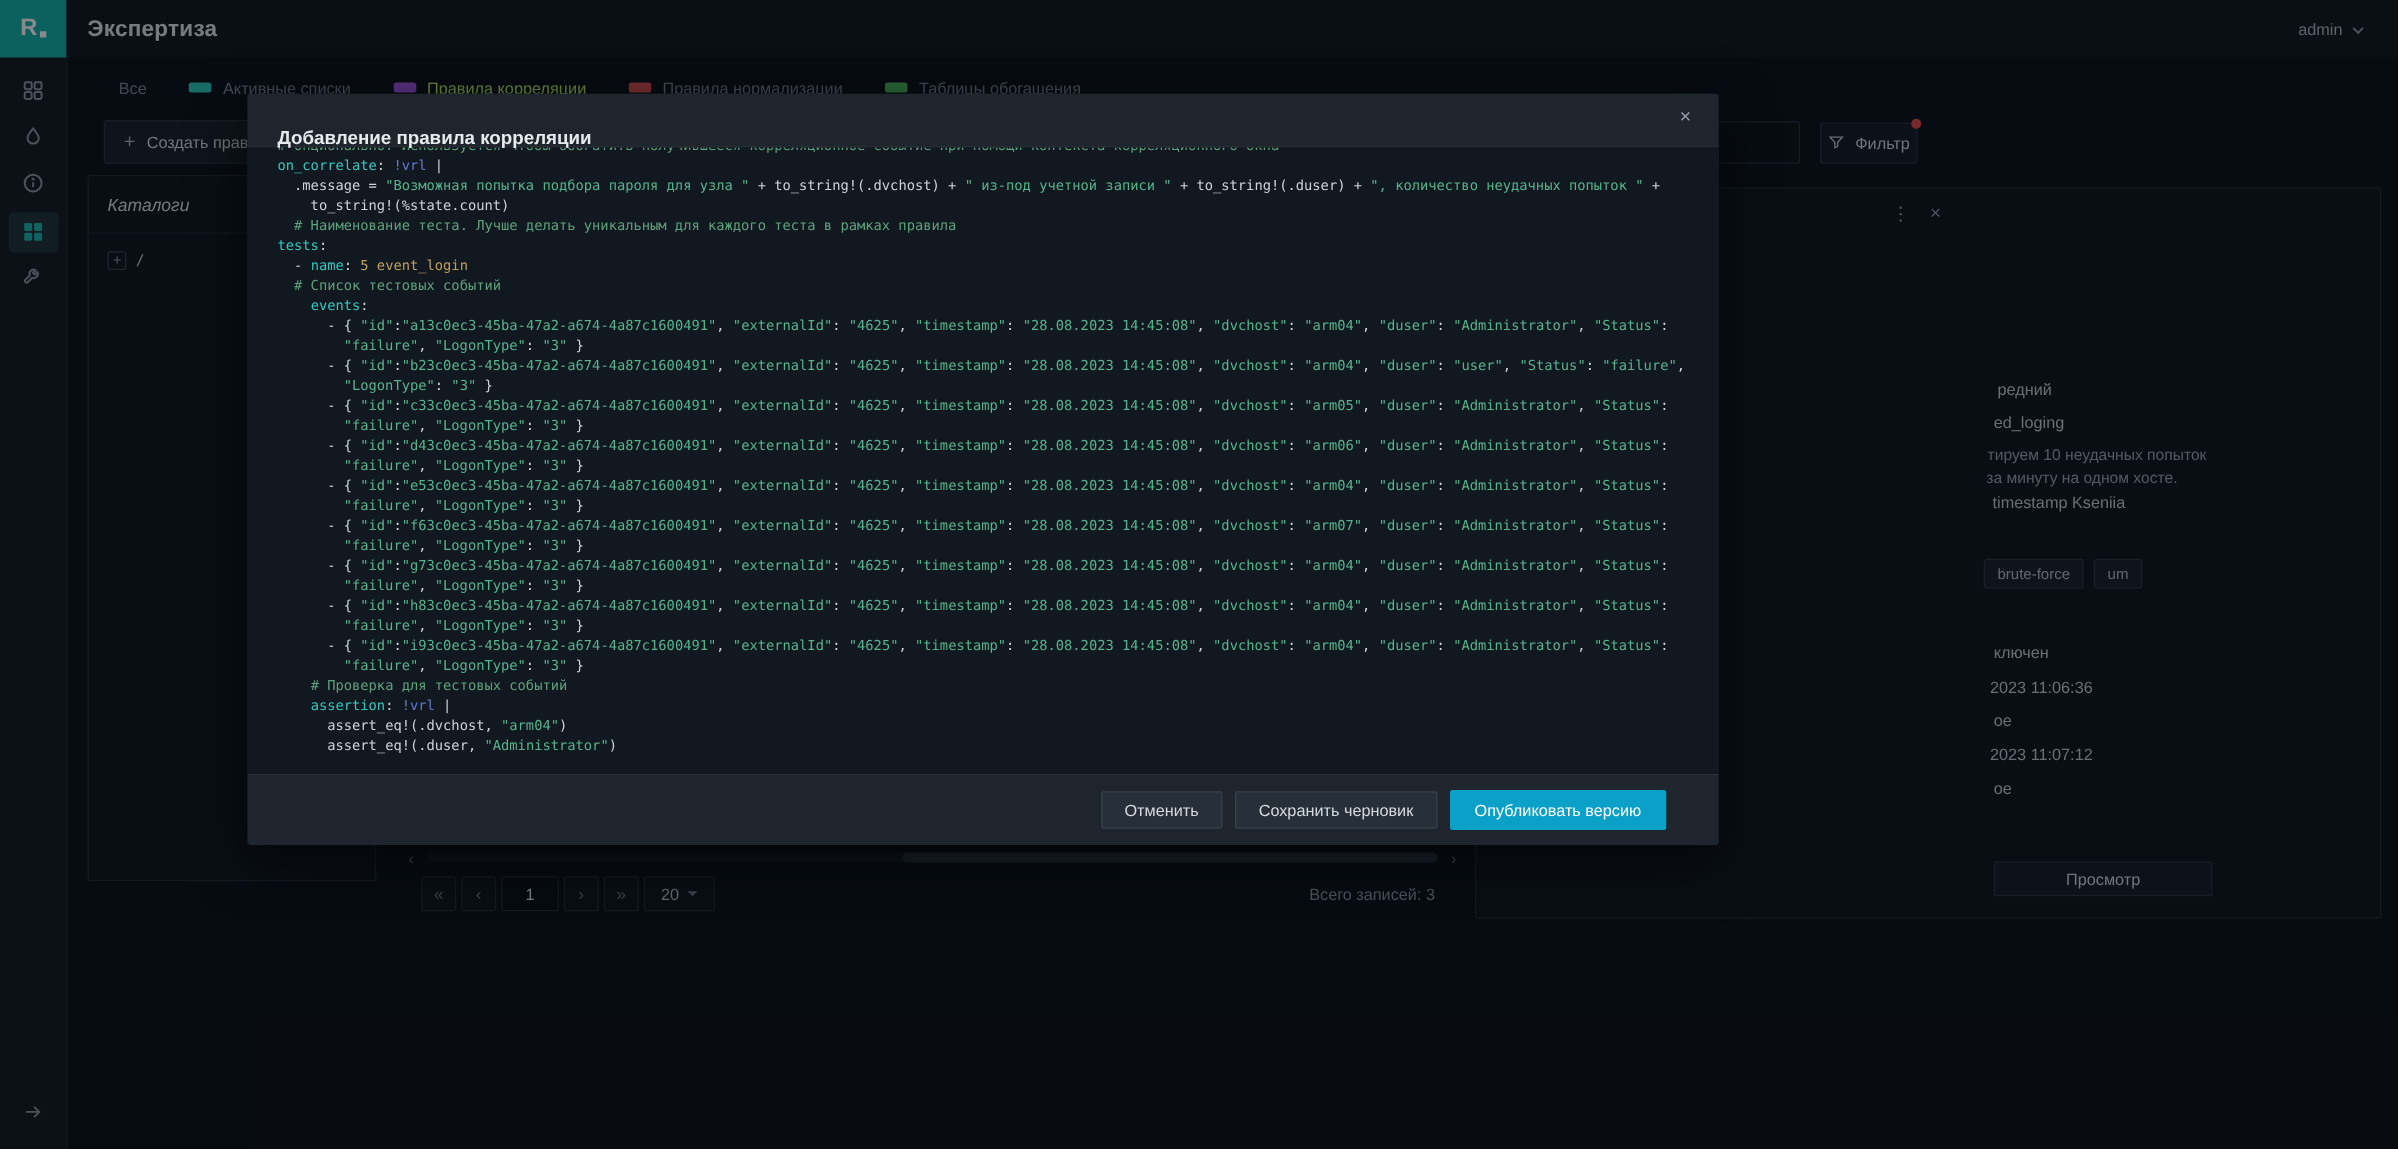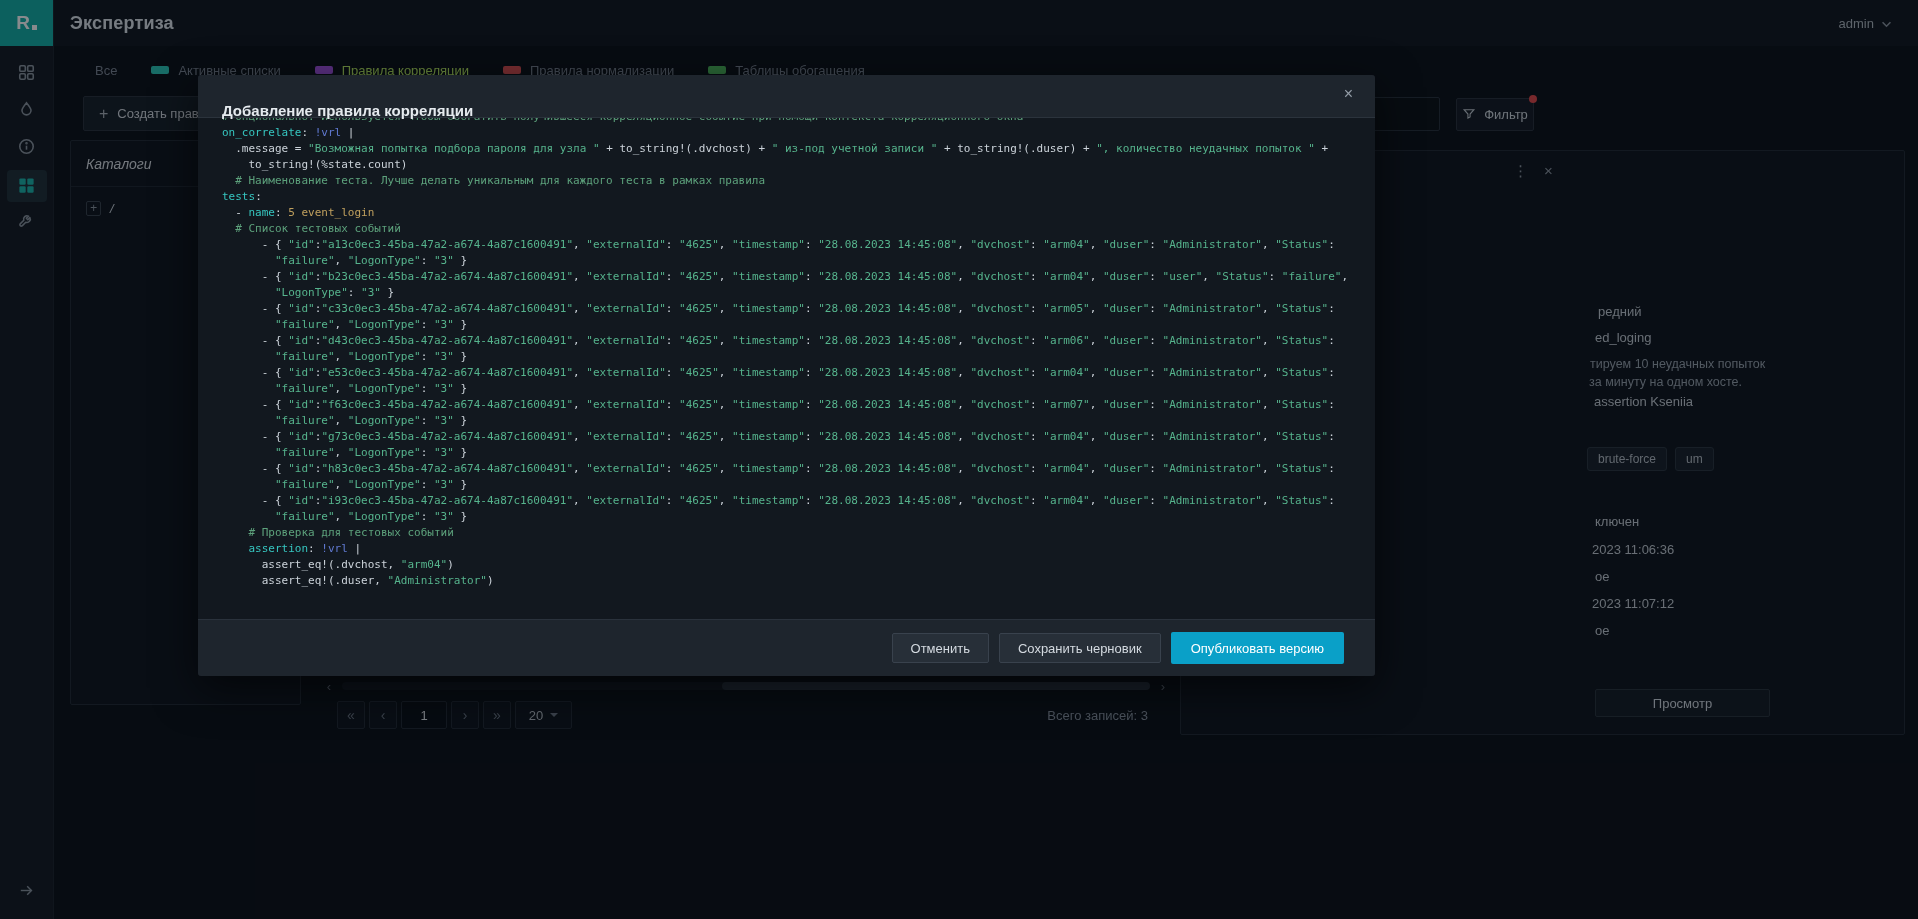--- a/index.html
+++ b/index.html
@@ -83,21 +83,21 @@
   .modal-header{height:42px;background:#1e252d;border-bottom:1px solid #2b333c;border-radius:3px 3px 0 0;
                 display:flex;align-items:center;padding:0 24px;position:relative;flex:0 0 auto;}
   .modal-title{font-size:15px;font-weight:600;color:#e5eaee;margin-top:28px;}
   .modal-close{position:absolute;right:22px;top:11px;color:#959ea8;font-size:16px;line-height:16px;cursor:pointer;}
   .modal-body{flex:1;overflow:hidden;background:#12181f;padding:0 20px 0 24px;}
   .code{margin-top:-9px;font-family:"DejaVu Sans Mono",monospace;font-size:11px;line-height:16px;color:#ccd3da;}
   .code-line{white-space:pre-wrap;overflow-wrap:break-word;}
   .tok-plain{color:#ccd3da;} .tok-comment{color:#5da27c;} .tok-key{color:#36c6c0;}
   .tok-str{color:#56b48d;} .tok-tag{color:#6079d1;} .tok-val{color:#c0a05e;}
   .modal-footer{height:56px;flex:0 0 auto;background:#1e252d;border-top:1px solid #2a323c;border-radius:0 0 3px 3px;
-                display:flex;align-items:center;justify-content:flex-end;gap:10px;padding-right:31px;}
+                display:flex;align-items:center;justify-content:flex-end;gap:10px;padding-right:42px;}
   .btn{height:30px;padding:0 18px;font-size:13px;border-radius:2px;border:1px solid #39424d;background:#272f38;color:#d4dae0;
        display:flex;align-items:center;cursor:pointer;font-family:"Liberation Sans",sans-serif;}
   .btn-primary{height:32px;padding:0 20px;background:#0aa0c8;border:none;color:#fff;}
 </style>
 </head>
 <body>
 
 <div class="screen">
 
   <aside class="sidebar">
@@ -243,21 +243,21 @@
     <span class="dp-close">×</span>
     <div class="dp-tags">
         <span class="chip">brute-force</span>
         <span class="chip">um</span>
       </div>
     <div class="view-btn">Просмотр</div>
   <div class="frag frag-0">редний</div>
       <div class="frag frag-1">ed_loging</div>
       <div class="frag frag-2 muted">тируем 10 неудачных попыток</div>
       <div class="frag frag-3 muted">за минуту на одном хосте.</div>
-      <div class="frag frag-4">assertion Kseniia</div>
+      <div class="frag frag-4">timestamp Kseniia</div>
       <div class="frag frag-5">ключен</div>
       <div class="frag frag-6">2023 11:06:36</div>
       <div class="frag frag-7">ое</div>
       <div class="frag frag-8">2023 11:07:12</div>
       <div class="frag frag-9">ое</div>
     </section>
 
   <div class="overlay"></div>
 
   <div class="modal">
@@ -267,20 +267,21 @@
     </div>
     <div class="modal-body">
       <div class="code">
           <div class="code-line" style="padding-left: 2ch; text-indent: -2ch;"><span class="tok-comment"># Опционально. Используется чтобы обогатить получившееся корреляционное событие при помощи контекста корреляционного окна</span></div>
           <div class="code-line" style="padding-left: 2ch; text-indent: -2ch;"><span class="tok-key">on_correlate</span><span class="tok-plain">: </span><span class="tok-tag">!vrl</span><span class="tok-plain"> |</span></div>
           <div class="code-line" style="padding-left: 4ch; text-indent: -4ch;"><span class="tok-plain">  .message = </span><span class="tok-str">"Возможная попытка подбора пароля для узла "</span><span class="tok-plain"> + to_string!(.dvchost) + </span><span class="tok-str">" из-под учетной записи "</span><span class="tok-plain"> + to_string!(.duser) + </span><span class="tok-str">", количество неудачных попыток "</span><span class="tok-plain"> + to_string!(%state.count)</span></div>
           <div class="code-line" style="padding-left: 4ch; text-indent: -4ch;"><span class="tok-comment">  # Наименование теста. Лучше делать уникальным для каждого теста в рамках правила</span></div>
           <div class="code-line" style="padding-left: 2ch; text-indent: -2ch;"><span class="tok-key">tests</span><span class="tok-plain">:</span></div>
           <div class="code-line" style="padding-left: 4ch; text-indent: -4ch;"><span class="tok-plain">  - </span><span class="tok-key">name</span><span class="tok-plain">: </span><span class="tok-val">5 event_login</span></div>
           <div class="code-line" style="padding-left: 4ch; text-indent: -4ch;"><span class="tok-comment">  # Список тестовых событий</span></div>
+          <div class="code-line" style="padding-left: 6ch; text-indent: -6ch;"><span class="tok-plain">    </span><span class="tok-key">events</span><span class="tok-plain">:</span></div>
           <div class="code-line" style="padding-left: 8ch; text-indent: -8ch;"><span class="tok-plain">      - { </span><span class="tok-str">"id"</span><span class="tok-plain">:</span><span class="tok-str">"a13c0ec3-45ba-47a2-a674-4a87c1600491"</span><span class="tok-plain">, </span><span class="tok-str">"externalId"</span><span class="tok-plain">: </span><span class="tok-str">"4625"</span><span class="tok-plain">, </span><span class="tok-str">"timestamp"</span><span class="tok-plain">: </span><span class="tok-str">"28.08.2023 14:45:08"</span><span class="tok-plain">, </span><span class="tok-str">"dvchost"</span><span class="tok-plain">: </span><span class="tok-str">"arm04"</span><span class="tok-plain">, </span><span class="tok-str">"duser"</span><span class="tok-plain">: </span><span class="tok-str">"Administrator"</span><span class="tok-plain">, </span><span class="tok-str">"Status"</span><span class="tok-plain">: </span><span class="tok-str">"failure"</span><span class="tok-plain">, </span><span class="tok-str">"LogonType"</span><span class="tok-plain">: </span><span class="tok-str">"3"</span><span class="tok-plain"> }</span></div>
           <div class="code-line" style="padding-left: 8ch; text-indent: -8ch;"><span class="tok-plain">      - { </span><span class="tok-str">"id"</span><span class="tok-plain">:</span><span class="tok-str">"b23c0ec3-45ba-47a2-a674-4a87c1600491"</span><span class="tok-plain">, </span><span class="tok-str">"externalId"</span><span class="tok-plain">: </span><span class="tok-str">"4625"</span><span class="tok-plain">, </span><span class="tok-str">"timestamp"</span><span class="tok-plain">: </span><span class="tok-str">"28.08.2023 14:45:08"</span><span class="tok-plain">, </span><span class="tok-str">"dvchost"</span><span class="tok-plain">: </span><span class="tok-str">"arm04"</span><span class="tok-plain">, </span><span class="tok-str">"duser"</span><span class="tok-plain">: </span><span class="tok-str">"user"</span><span class="tok-plain">, </span><span class="tok-str">"Status"</span><span class="tok-plain">: </span><span class="tok-str">"failure"</span><span class="tok-plain">, </span><span class="tok-str">"LogonType"</span><span class="tok-plain">: </span><span class="tok-str">"3"</span><span class="tok-plain"> }</span></div>
           <div class="code-line" style="padding-left: 8ch; text-indent: -8ch;"><span class="tok-plain">      - { </span><span class="tok-str">"id"</span><span class="tok-plain">:</span><span class="tok-str">"c33c0ec3-45ba-47a2-a674-4a87c1600491"</span><span class="tok-plain">, </span><span class="tok-str">"externalId"</span><span class="tok-plain">: </span><span class="tok-str">"4625"</span><span class="tok-plain">, </span><span class="tok-str">"timestamp"</span><span class="tok-plain">: </span><span class="tok-str">"28.08.2023 14:45:08"</span><span class="tok-plain">, </span><span class="tok-str">"dvchost"</span><span class="tok-plain">: </span><span class="tok-str">"arm05"</span><span class="tok-plain">, </span><span class="tok-str">"duser"</span><span class="tok-plain">: </span><span class="tok-str">"Administrator"</span><span class="tok-plain">, </span><span class="tok-str">"Status"</span><span class="tok-plain">: </span><span class="tok-str">"failure"</span><span class="tok-plain">, </span><span class="tok-str">"LogonType"</span><span class="tok-plain">: </span><span class="tok-str">"3"</span><span class="tok-plain"> }</span></div>
           <div class="code-line" style="padding-left: 8ch; text-indent: -8ch;"><span class="tok-plain">      - { </span><span class="tok-str">"id"</span><span class="tok-plain">:</span><span class="tok-str">"d43c0ec3-45ba-47a2-a674-4a87c1600491"</span><span class="tok-plain">, </span><span class="tok-str">"externalId"</span><span class="tok-plain">: </span><span class="tok-str">"4625"</span><span class="tok-plain">, </span><span class="tok-str">"timestamp"</span><span class="tok-plain">: </span><span class="tok-str">"28.08.2023 14:45:08"</span><span class="tok-plain">, </span><span class="tok-str">"dvchost"</span><span class="tok-plain">: </span><span class="tok-str">"arm06"</span><span class="tok-plain">, </span><span class="tok-str">"duser"</span><span class="tok-plain">: </span><span class="tok-str">"Administrator"</span><span class="tok-plain">, </span><span class="tok-str">"Status"</span><span class="tok-plain">: </span><span class="tok-str">"failure"</span><span class="tok-plain">, </span><span class="tok-str">"LogonType"</span><span class="tok-plain">: </span><span class="tok-str">"3"</span><span class="tok-plain"> }</span></div>
           <div class="code-line" style="padding-left: 8ch; text-indent: -8ch;"><span class="tok-plain">      - { </span><span class="tok-str">"id"</span><span class="tok-plain">:</span><span class="tok-str">"e53c0ec3-45ba-47a2-a674-4a87c1600491"</span><span class="tok-plain">, </span><span class="tok-str">"externalId"</span><span class="tok-plain">: </span><span class="tok-str">"4625"</span><span class="tok-plain">, </span><span class="tok-str">"timestamp"</span><span class="tok-plain">: </span><span class="tok-str">"28.08.2023 14:45:08"</span><span class="tok-plain">, </span><span class="tok-str">"dvchost"</span><span class="tok-plain">: </span><span class="tok-str">"arm04"</span><span class="tok-plain">, </span><span class="tok-str">"duser"</span><span class="tok-plain">: </span><span class="tok-str">"Administrator"</span><span class="tok-plain">, </span><span class="tok-str">"Status"</span><span class="tok-plain">: </span><span class="tok-str">"failure"</span><span class="tok-plain">, </span><span class="tok-str">"LogonType"</span><span class="tok-plain">: </span><span class="tok-str">"3"</span><span class="tok-plain"> }</span></div>
           <div class="code-line" style="padding-left: 8ch; text-indent: -8ch;"><span class="tok-plain">      - { </span><span class="tok-str">"id"</span><span class="tok-plain">:</span><span class="tok-str">"f63c0ec3-45ba-47a2-a674-4a87c1600491"</span><span class="tok-plain">, </span><span class="tok-str">"externalId"</span><span class="tok-plain">: </span><span class="tok-str">"4625"</span><span class="tok-plain">, </span><span class="tok-str">"timestamp"</span><span class="tok-plain">: </span><span class="tok-str">"28.08.2023 14:45:08"</span><span class="tok-plain">, </span><span class="tok-str">"dvchost"</span><span class="tok-plain">: </span><span class="tok-str">"arm07"</span><span class="tok-plain">, </span><span class="tok-str">"duser"</span><span class="tok-plain">: </span><span class="tok-str">"Administrator"</span><span class="tok-plain">, </span><span class="tok-str">"Status"</span><span class="tok-plain">: </span><span class="tok-str">"failure"</span><span class="tok-plain">, </span><span class="tok-str">"LogonType"</span><span class="tok-plain">: </span><span class="tok-str">"3"</span><span class="tok-plain"> }</span></div>
           <div class="code-line" style="padding-left: 8ch; text-indent: -8ch;"><span class="tok-plain">      - { </span><span class="tok-str">"id"</span><span class="tok-plain">:</span><span class="tok-str">"g73c0ec3-45ba-47a2-a674-4a87c1600491"</span><span class="tok-plain">, </span><span class="tok-str">"externalId"</span><span class="tok-plain">: </span><span class="tok-str">"4625"</span><span class="tok-plain">, </span><span class="tok-str">"timestamp"</span><span class="tok-plain">: </span><span class="tok-str">"28.08.2023 14:45:08"</span><span class="tok-plain">, </span><span class="tok-str">"dvchost"</span><span class="tok-plain">: </span><span class="tok-str">"arm04"</span><span class="tok-plain">, </span><span class="tok-str">"duser"</span><span class="tok-plain">: </span><span class="tok-str">"Administrator"</span><span class="tok-plain">, </span><span class="tok-str">"Status"</span><span class="tok-plain">: </span><span class="tok-str">"failure"</span><span class="tok-plain">, </span><span class="tok-str">"LogonType"</span><span class="tok-plain">: </span><span class="tok-str">"3"</span><span class="tok-plain"> }</span></div>
           <div class="code-line" style="padding-left: 8ch; text-indent: -8ch;"><span class="tok-plain">      - { </span><span class="tok-str">"id"</span><span class="tok-plain">:</span><span class="tok-str">"h83c0ec3-45ba-47a2-a674-4a87c1600491"</span><span class="tok-plain">, </span><span class="tok-str">"externalId"</span><span class="tok-plain">: </span><span class="tok-str">"4625"</span><span class="tok-plain">, </span><span class="tok-str">"timestamp"</span><span class="tok-plain">: </span><span class="tok-str">"28.08.2023 14:45:08"</span><span class="tok-plain">, </span><span class="tok-str">"dvchost"</span><span class="tok-plain">: </span><span class="tok-str">"arm04"</span><span class="tok-plain">, </span><span class="tok-str">"duser"</span><span class="tok-plain">: </span><span class="tok-str">"Administrator"</span><span class="tok-plain">, </span><span class="tok-str">"Status"</span><span class="tok-plain">: </span><span class="tok-str">"failure"</span><span class="tok-plain">, </span><span class="tok-str">"LogonType"</span><span class="tok-plain">: </span><span class="tok-str">"3"</span><span class="tok-plain"> }</span></div>
           <div class="code-line" style="padding-left: 8ch; text-indent: -8ch;"><span class="tok-plain">      - { </span><span class="tok-str">"id"</span><span class="tok-plain">:</span><span class="tok-str">"i93c0ec3-45ba-47a2-a674-4a87c1600491"</span><span class="tok-plain">, </span><span class="tok-str">"externalId"</span><span class="tok-plain">: </span><span class="tok-str">"4625"</span><span class="tok-plain">, </span><span class="tok-str">"timestamp"</span><span class="tok-plain">: </span><span class="tok-str">"28.08.2023 14:45:08"</span><span class="tok-plain">, </span><span class="tok-str">"dvchost"</span><span class="tok-plain">: </span><span class="tok-str">"arm04"</span><span class="tok-plain">, </span><span class="tok-str">"duser"</span><span class="tok-plain">: </span><span class="tok-str">"Administrator"</span><span class="tok-plain">, </span><span class="tok-str">"Status"</span><span class="tok-plain">: </span><span class="tok-str">"failure"</span><span class="tok-plain">, </span><span class="tok-str">"LogonType"</span><span class="tok-plain">: </span><span class="tok-str">"3"</span><span class="tok-plain"> }</span></div>
           <div class="code-line" style="padding-left: 6ch; text-indent: -6ch;"><span class="tok-comment">    # Проверка для тестовых событий</span></div>

